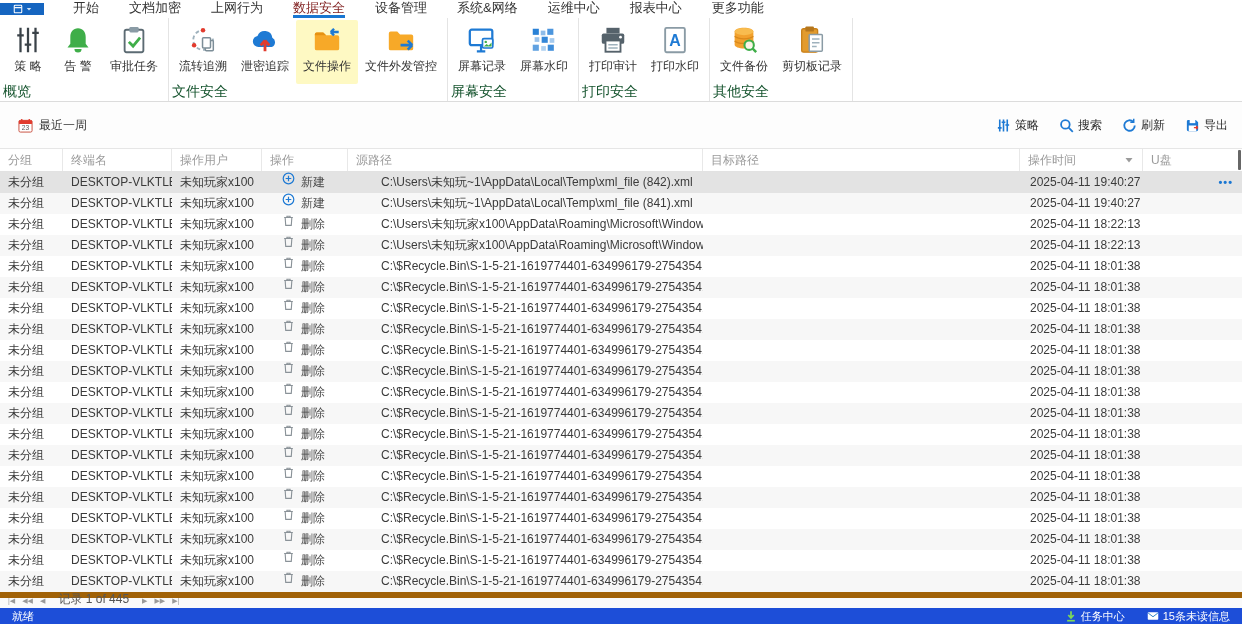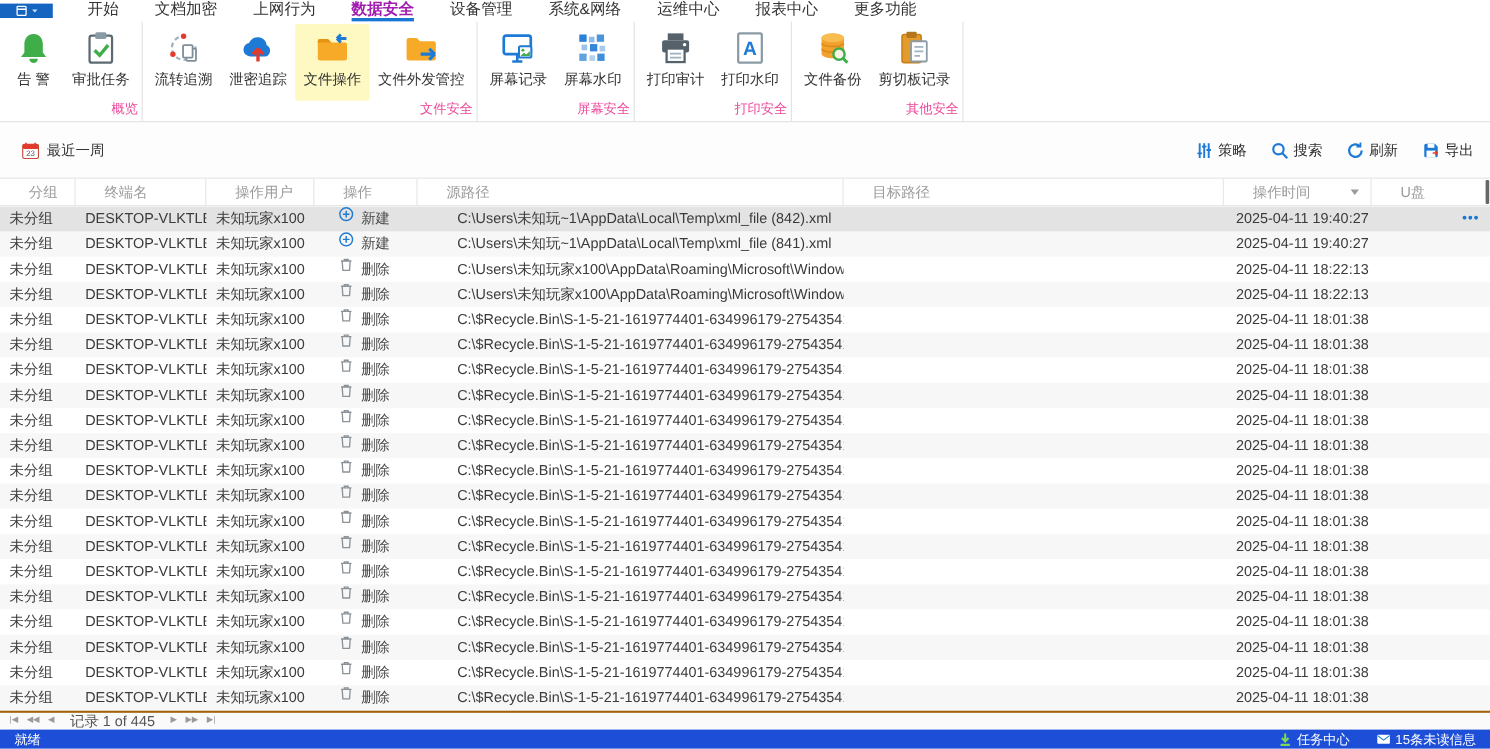--- a/index.html
+++ b/index.html
@@ -7,64 +7,64 @@
   body{font-family:"Liberation Sans","DejaVu Sans",sans-serif;font-size:12px;color:#3b3b3b;background:#fff}
   .app{width:1242px;height:624px;display:flex;flex-direction:column;position:relative}
 
   
   .menubar{height:18px;display:flex;align-items:center;background:#fff;flex:0 0 auto}
   .app-btn{width:44px;background:#1565c0;color:#fff;display:flex;align-items:center;justify-content:center;gap:2px;cursor:pointer}
   .app-btn svg{display:block}
   .menu-items{display:flex;align-items:stretch;padding-left:14px}
   .menu-item{padding:0 15px;display:flex;align-items:center;font-size:13px;color:#333;cursor:pointer;white-space:nowrap}
   .menu-item span{display:inline-block;line-height:15px;border-bottom:3px solid transparent}
-  .menu-item.active span{border-bottom-color:#1976d2;color:#a21caf;font-weight:bold}
+  .menu-item.active span{border-bottom-color:#1976d2;color:#7f1d1d;font-weight:normal}
 
   
   .ribbon{height:84px;display:flex;align-items:stretch;background:#fff;border-bottom:1px solid #dcdcdc;flex:0 0 auto}
   .rgroup{display:flex;flex-direction:column;border-right:1px solid #e4e4e4;padding:1px 3px 0}
   .rgroup-items{flex:1;display:flex;align-items:center}
   .ritem{display:flex;flex-direction:column;align-items:center;justify-content:flex-start;padding:5px 7px 2px;min-width:50px;height:64px;border-radius:2px;cursor:pointer}
   .ritem.active{background:#fef9c3}
   .ritem .ic{width:30px;height:30px;flex:0 0 auto}
   .ritem .ic svg{width:100%;height:100%;display:block}
   .rlabel{margin-top:3px;font-size:12px;color:#333;white-space:nowrap}
-  .rgroup-label{height:17px;line-height:15px;text-align:right;color:#ec4899;font-size:11px;white-space:nowrap}
+  .rgroup-label{height:17px;line-height:15px;text-align:left;color:#14532d;font-size:14px;white-space:nowrap}
 
   
   .filterbar{height:46px;display:flex;align-items:center;justify-content:space-between;padding:0 14px 0 18px;background:#fdfdfd;flex:0 0 auto}
   .date-filter{display:flex;align-items:center;gap:6px;color:#333;cursor:pointer}
   .date-filter .ic,.faction .ic{width:15px;height:15px;display:inline-flex}
   .date-filter .ic svg,.faction .ic svg{width:100%;height:100%}
   .factions{display:flex;align-items:center;gap:20px}
   .faction{display:flex;align-items:center;gap:4px;color:#2d2d2d;cursor:pointer}
 
   
   .tablewrap{flex:0 0 auto;position:relative}
   .thead,.trow{display:grid;grid-template-columns:63px 109px 90px 86px 355px 317px 123px 99px}
   .thead{height:24px;line-height:22px;color:#9b9b9b;background:#fff;border-top:1px solid #e6e6e6;border-bottom:1px solid #e2e2e2}
-  .th{padding:0 24px;border-right:1px solid #e8e8e8;white-space:nowrap;overflow:hidden;position:relative;cursor:pointer}
+  .th{padding:0 8px;border-right:1px solid #e8e8e8;white-space:nowrap;overflow:hidden;position:relative;cursor:pointer}
   .th:last-child{border-right:none}
   .th .th-caret{position:absolute;right:8px;top:0;width:10px;height:22px;display:inline-flex;align-items:center}
   .tbody{position:relative;height:420px;overflow:hidden;background:#fff}
   .trow{height:21px;line-height:21px;white-space:nowrap;position:relative;background:#fff;cursor:default}
   .trow.alt{background:#f7f7f7}
   .trow.selected{background:#e3e3e3}
   .cell{padding:0 8px;overflow:hidden}
   .cell.c-action{padding-left:20px;display:flex;align-items:flex-start;gap:6px;color:#4a4a4a}
   .cell.c-action .ic{width:13px;height:13px;display:inline-flex}
   .cell.c-action .ic svg{width:100%;height:100%}
   .cell.c-source{padding-left:33px}
   .cell.c-time{padding-left:10px}
   .ellipsis-btn{position:absolute;right:9px;top:0;color:#1976d2;font-weight:bold;font-size:11px;letter-spacing:1px;cursor:pointer}
   .vscroll{position:absolute;top:0;right:0;width:5px;height:420px}
   .vscroll .thumb{position:absolute;top:2px;right:1px;width:3px;height:20px;background:#676767;border-radius:1px}
 
   
-  .pagebar{height:16px;background:#fafafa;border-top:2px solid #a16207;display:flex;align-items:center;padding-left:8px;gap:7px;flex:0 0 auto}
+  .pagebar{height:16px;background:#fafafa;border-top:6px solid #a16207;display:flex;align-items:flex-end;padding-left:8px;gap:7px;flex:0 0 auto}
   .pg-btn{font-size:7px;color:#9a9a9a;cursor:pointer;line-height:14px}
   .pg-record{color:#555;font-size:12px;padding:0 6px}
 
   
   .statusbar{height:16px;background:#1d4ed8;color:#fff;display:flex;align-items:center;justify-content:space-between;padding:0 12px;font-size:11px;flex:0 0 auto}
   .sb-right{display:flex;align-items:center;gap:22px}
   .sb-item{display:flex;align-items:center;gap:4px;cursor:pointer}
   .sb-item .ic{width:12px;height:12px;display:inline-flex}
   .sb-item .ic svg{width:100%;height:100%}
 </style>
@@ -114,20 +114,29 @@
         </div>
         <div class="menu-item">
           <span>更多功能</span>
         </div>
       </nav>
   </div>
 
   <div class="ribbon" id="ribbon">
       <div class="rgroup">
         <div class="rgroup-items">
+          <div class="ritem">
+            <span class="ic">
+              <svg viewBox="0 0 32 32" stroke="#3a4248" stroke-width="2.4" fill="none">
+                <path d="M8 3v26M16 3v26M24 3v26"></path>
+                <path d="M4.5 11h7M12.5 21h7M20.5 8.5h7"></path>
+              </svg>
+            </span>
+            <div class="rlabel">策 略</div>
+          </div>
           <div class="ritem">
             <span class="ic">
               <svg viewBox="0 0 32 32">
                 <path d="M16 3.5c-5.2 0-8.2 4-8.2 9.2v7.2L4.8 24h22.4l-3-4.1v-7.2c0-5.2-3-9.2-8.2-9.2z" fill="#3fae49"></path>
                 <path d="M12.2 25.5a3.8 3.8 0 007.6 0z" fill="#3fae49"></path>
               </svg>
             </span>
             <div class="rlabel">告 警</div>
           </div>
           <div class="ritem">

